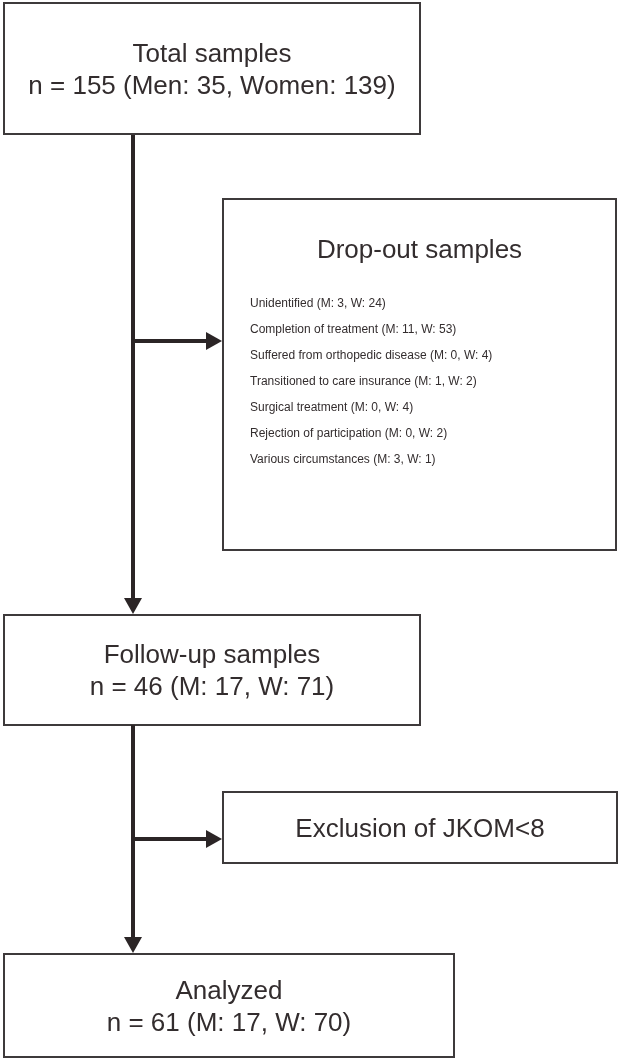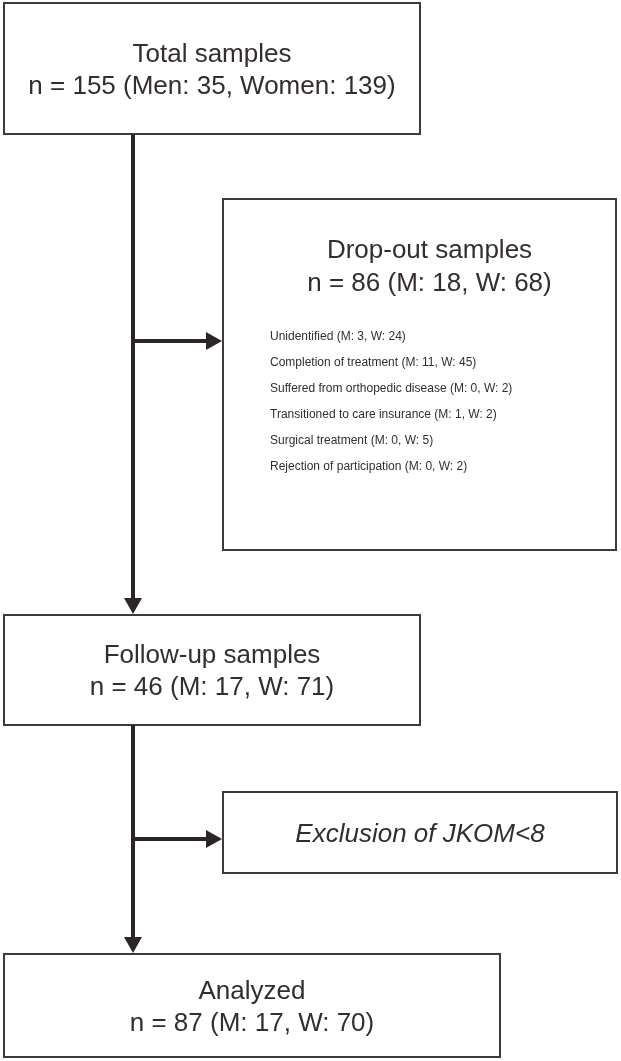--- a/index.html
+++ b/index.html
@@ -27,24 +27,24 @@
   }
   .node-title, .node-count {
     font-size: 26px;
     line-height: 32px;
     white-space: pre;
   }
   
   .box-total    { left: 3px;   top: 2px;   width: 418px; height: 133px; }
   .box-dropout  { left: 222px; top: 198px; width: 395px; height: 353px; }
   .box-followup { left: 3px;   top: 614px; width: 418px; height: 112px; }
-  .box-exclude  { left: 222px; top: 791px; width: 396px; height: 83px; font-style: italic; }
-  .box-analyzed { left: 3px;   top: 953px; width: 498px; height: 105px; }
+  .box-exclude  { left: 222px; top: 791px; width: 396px; height: 73px; }
+  .box-analyzed { left: 3px;   top: 953px; width: 452px; height: 105px; }
 
-  .box-dropout { padding-top: 33px; padding-left: 20px; }
+  .box-dropout { padding-top: 33px; }
   .box-dropout .dropout-head { text-align: center; }
   .box-dropout .node-title,
   .box-dropout .node-count { line-height: 33px; }
   .reason-list {
     margin: 24px 0 0 0;
     padding: 0 4px 0 26px;
     list-style: none;
   }
   .reason-item {
     font-size: 12px;
@@ -91,45 +91,45 @@
 
   <div class="vline v1"></div>
   <div class="arrow-down ah-v1"></div>
 
   <div class="hline h1"></div>
   <div class="arrow-right ah-h1"></div>
 
   <div class="box box-dropout">
     <div class="dropout-head">
       <div class="node-title">Drop-out samples</div>
-      <div class="node-count">n = 86 (M: 18, W: 68)</div>
     </div>
     <ul class="reason-list">
       <li class="reason-item">Unidentified (M: 3, W: 24)</li>
-      <li class="reason-item">Completion of treatment (M: 11, W: 45)</li>
-      <li class="reason-item">Suffered from orthopedic disease (M: 0, W: 2)</li>
+      <li class="reason-item">Completion of treatment (M: 11, W: 53)</li>
+      <li class="reason-item">Suffered from orthopedic disease (M: 0, W: 4)</li>
       <li class="reason-item">Transitioned to care insurance (M: 1, W: 2)</li>
-      <li class="reason-item">Surgical treatment (M: 0, W: 5)</li>
+      <li class="reason-item">Surgical treatment (M: 0, W: 4)</li>
       <li class="reason-item">Rejection of participation (M: 0, W: 2)</li>
+      <li class="reason-item">Various circumstances (M: 3, W: 1)</li>
     </ul>
   </div>
 
   <div class="box box-followup center-box">
     <div class="node-title">Follow-up samples</div>
     <div class="node-count">n = 46 (M: 17, W: 71)</div>
   </div>
 
   <div class="vline v2"></div>
   <div class="arrow-down ah-v2"></div>
 
   <div class="hline h2"></div>
   <div class="arrow-right ah-h2"></div>
 
   <div class="box box-exclude center-box">
     <div class="node-title">Exclusion of JKOM&lt;8</div>
   </div>
 
   <div class="box box-analyzed center-box">
     <div class="node-title">Analyzed</div>
-    <div class="node-count">n = 87 (M: 17, W: 70)</div>
+    <div class="node-count">n = 61 (M: 17, W: 70)</div>
   </div>
 
 </div>
 
 </body></html>

